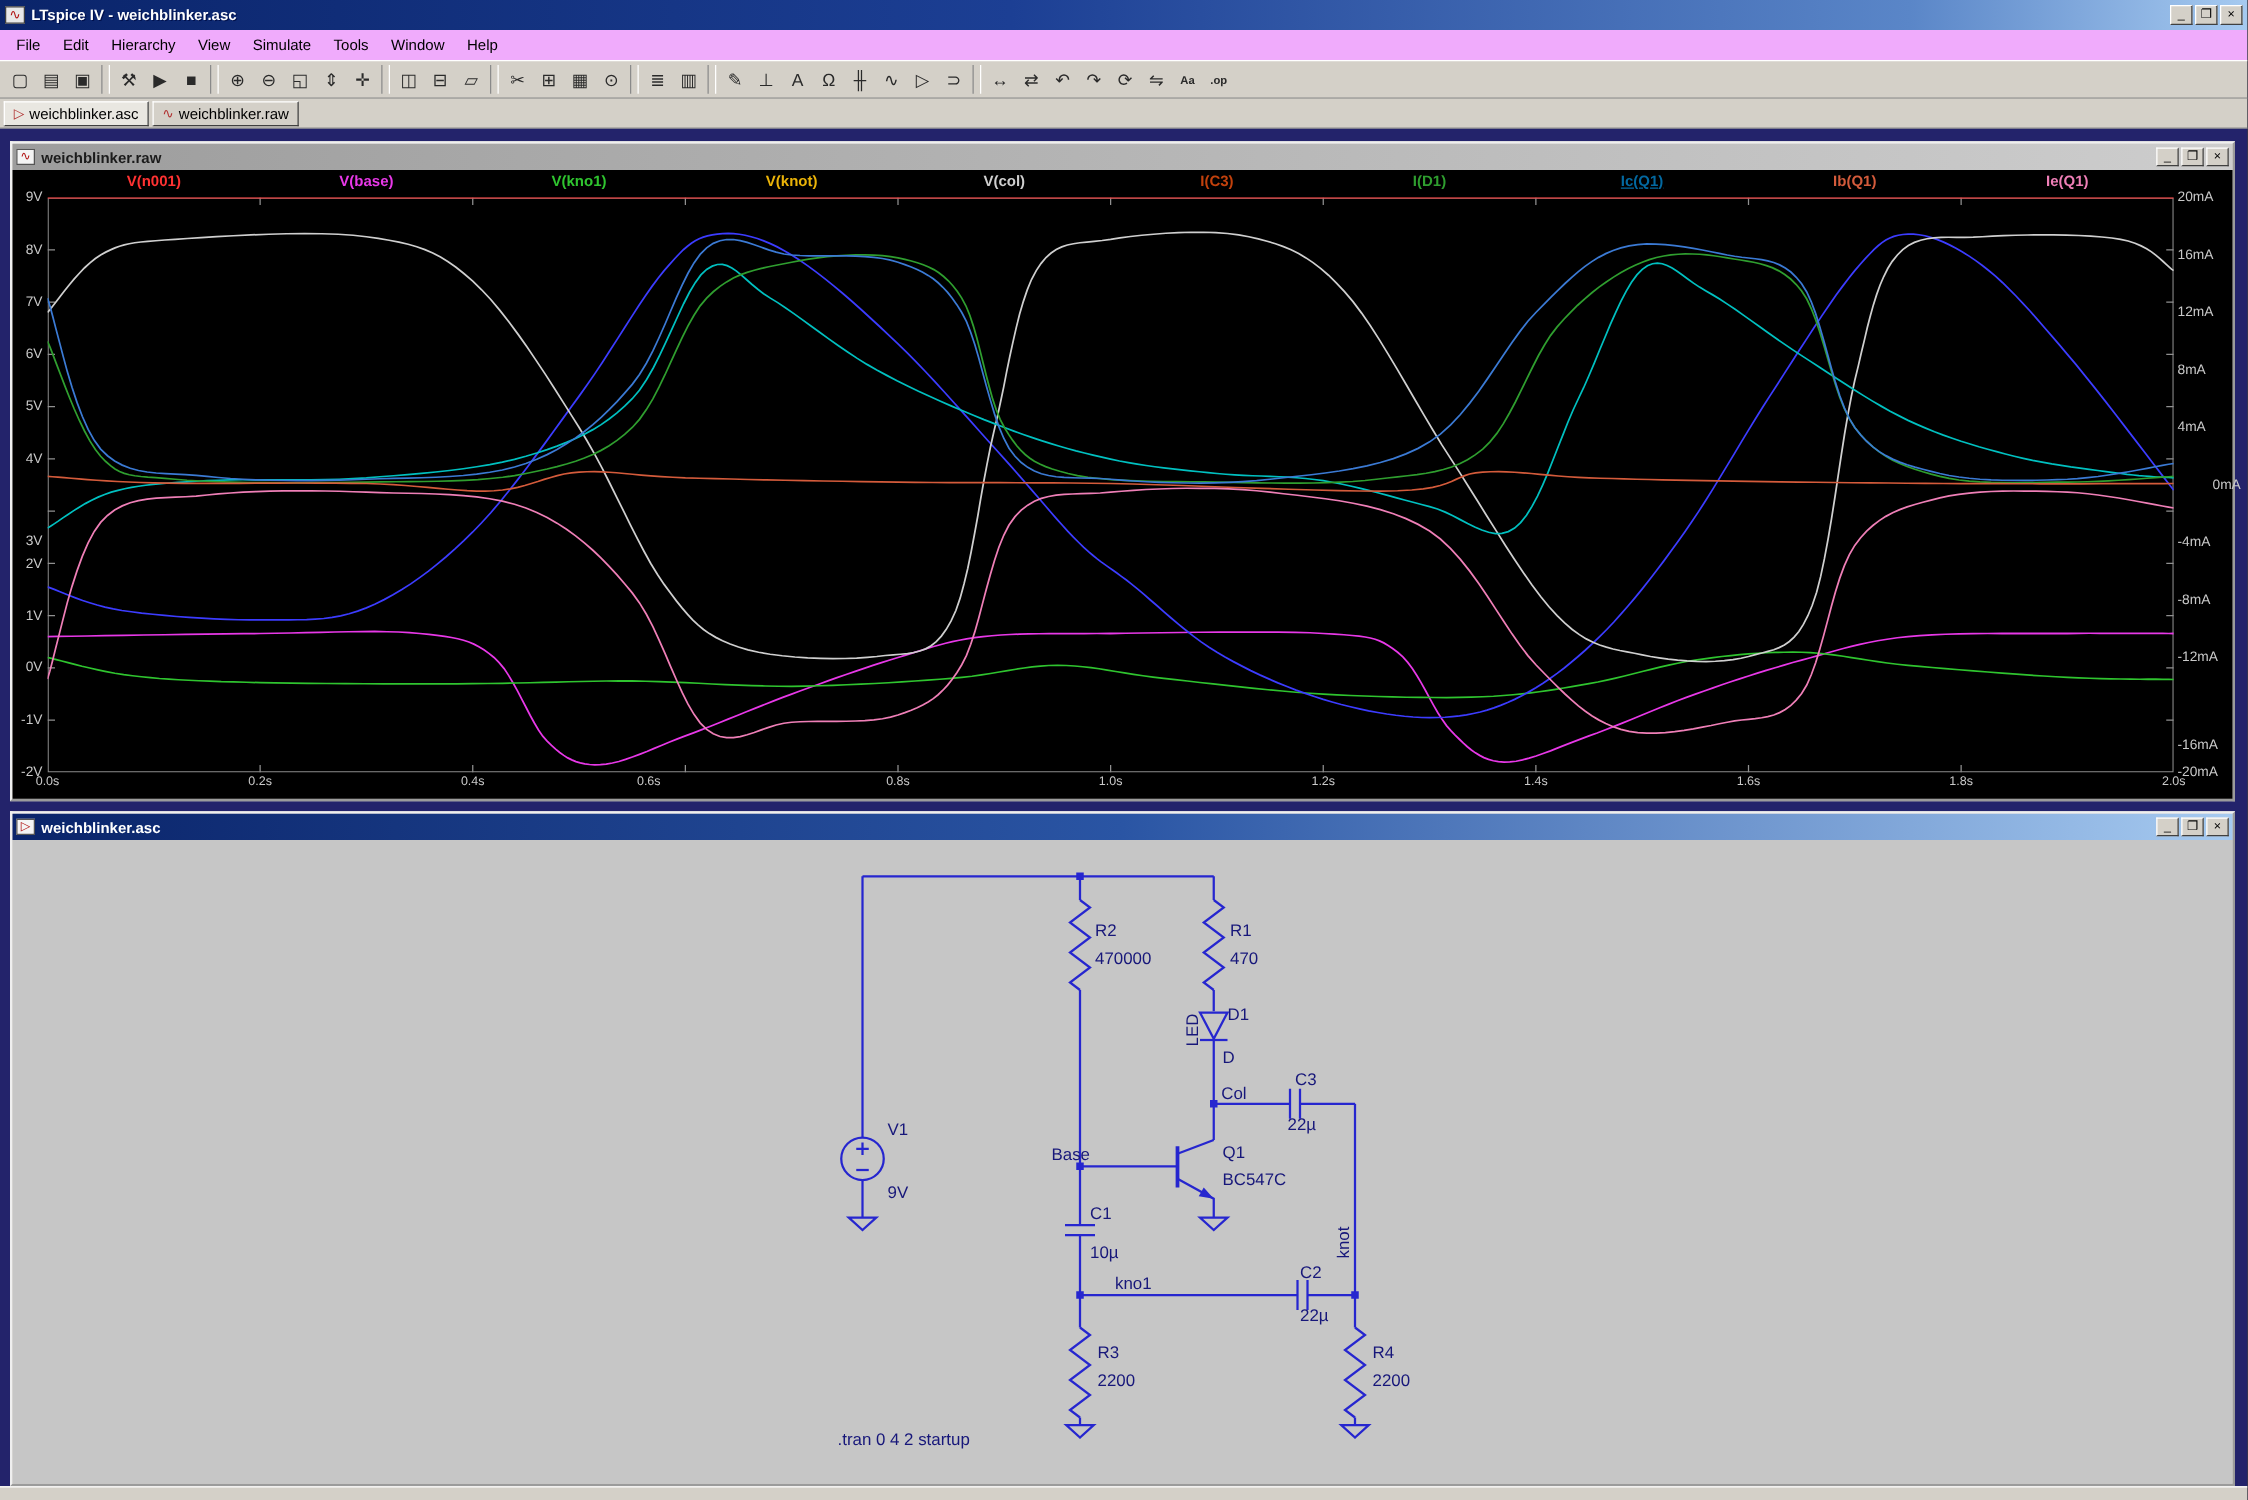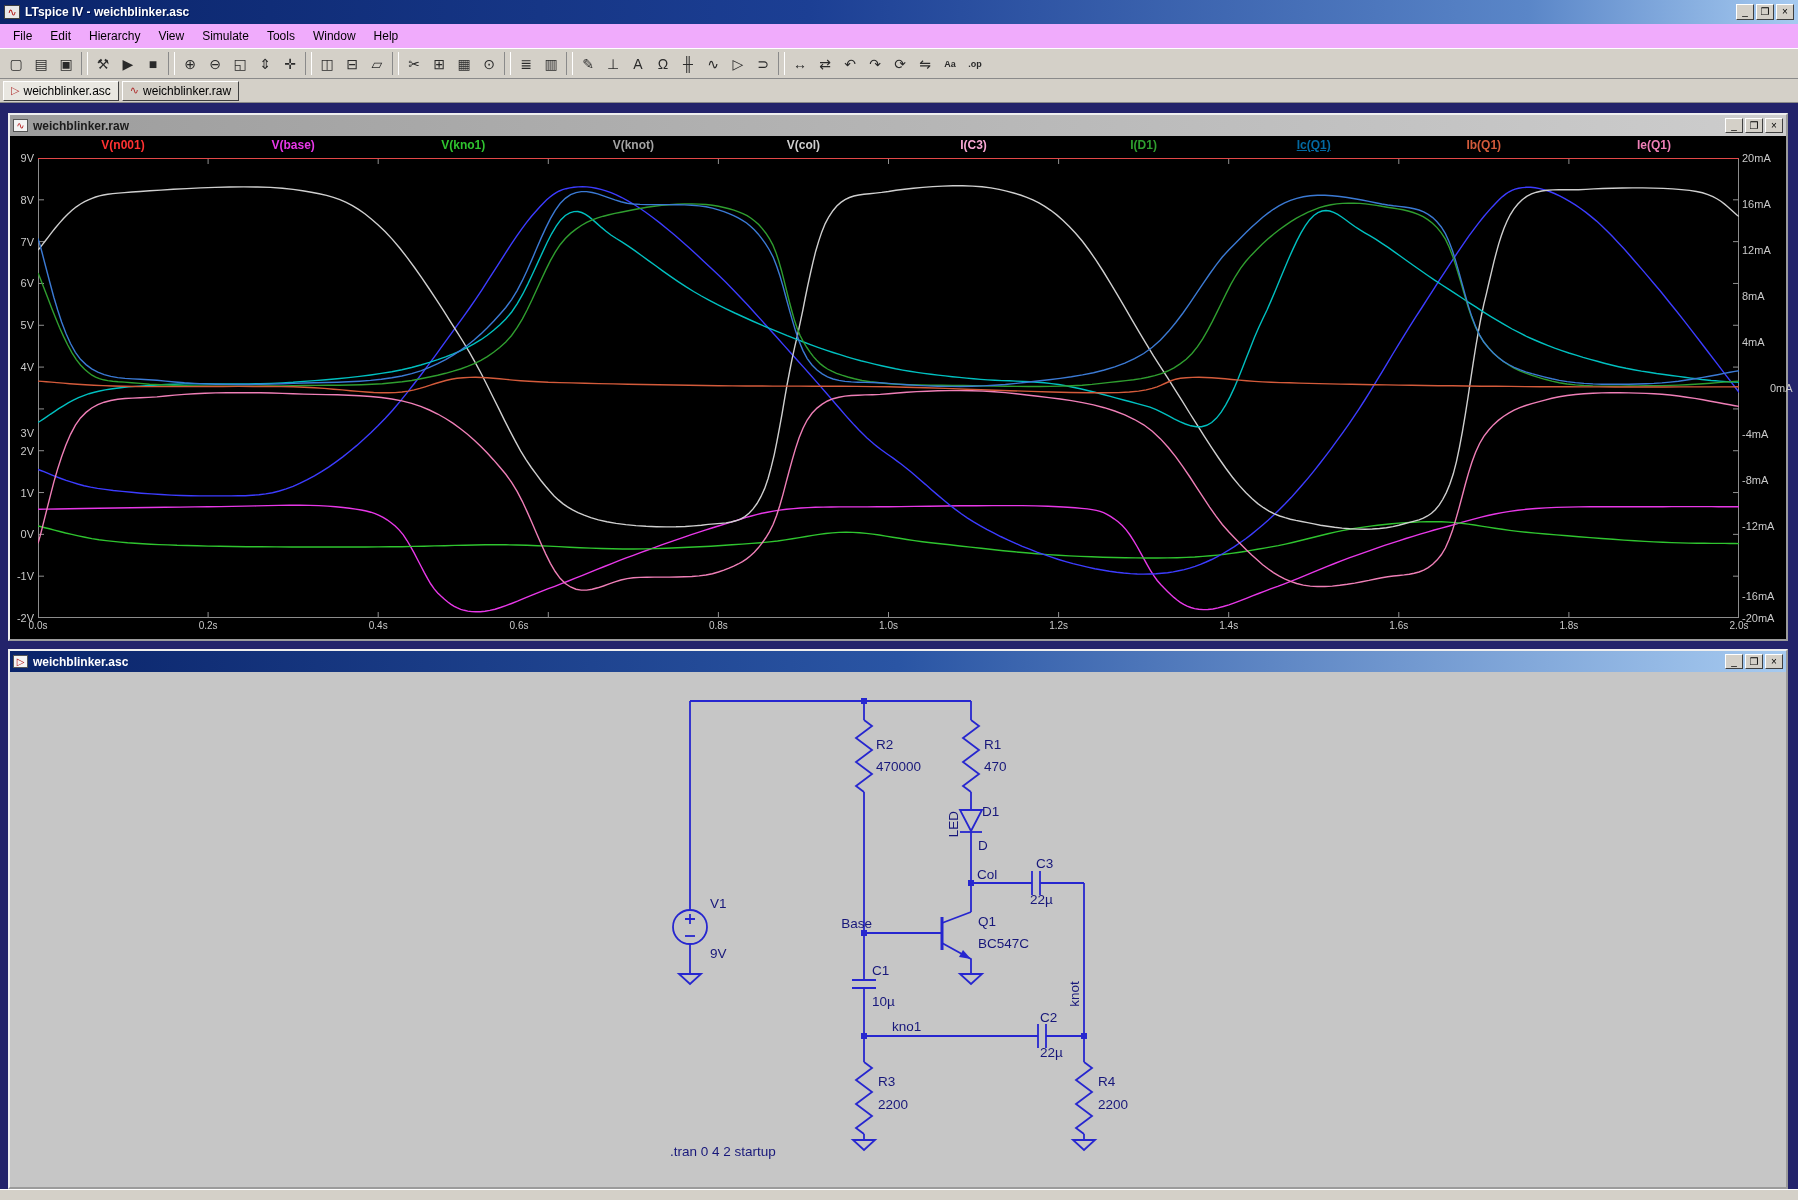--- a/index.html
+++ b/index.html
@@ -161,23 +161,23 @@
           <span class="win-btn">_</span>
           <span class="win-btn">❐</span>
           <span class="win-btn">×</span>
         </span>
       </div>
       <div class="wave-client">
         <div class="legend" id="legend">
             <span style="color: rgb(255, 50, 50);">V(n001)</span>
             <span style="color: rgb(232, 56, 232);">V(base)</span>
             <span style="color: rgb(47, 196, 47);">V(kno1)</span>
-            <span style="color: #a3a3a3;">V(knot)</span>
+            <span style="color: #eab308;">V(knot)</span>
             <span style="color: rgb(207, 207, 207);">V(col)</span>
-            <span style="color: #f9a8d4;">I(C3)</span>
+            <span style="color: #c2410c;">I(C3)</span>
             <span style="color: rgb(47, 158, 47);">I(D1)</span>
             <span style="color: #0369a1; text-decoration: underline;">Ic(Q1)</span>
             <span style="color: rgb(212, 91, 59);">Ib(Q1)</span>
             <span style="color: rgb(239, 127, 183);">Ie(Q1)</span>
           </div>
         <div class="yl" id="yl">
             <span style="top: -6px;">9V</span>
             <span style="top: 35.8182px;">8V</span>
             <span style="top: 77.6364px;">7V</span>
             <span style="top: 119.455px;">6V</span>

